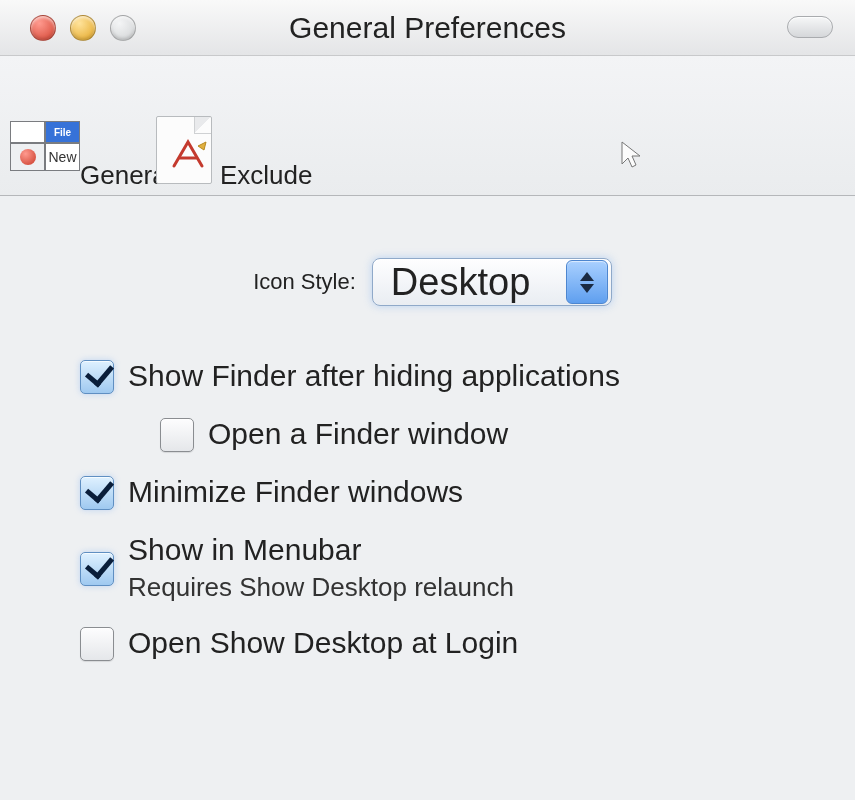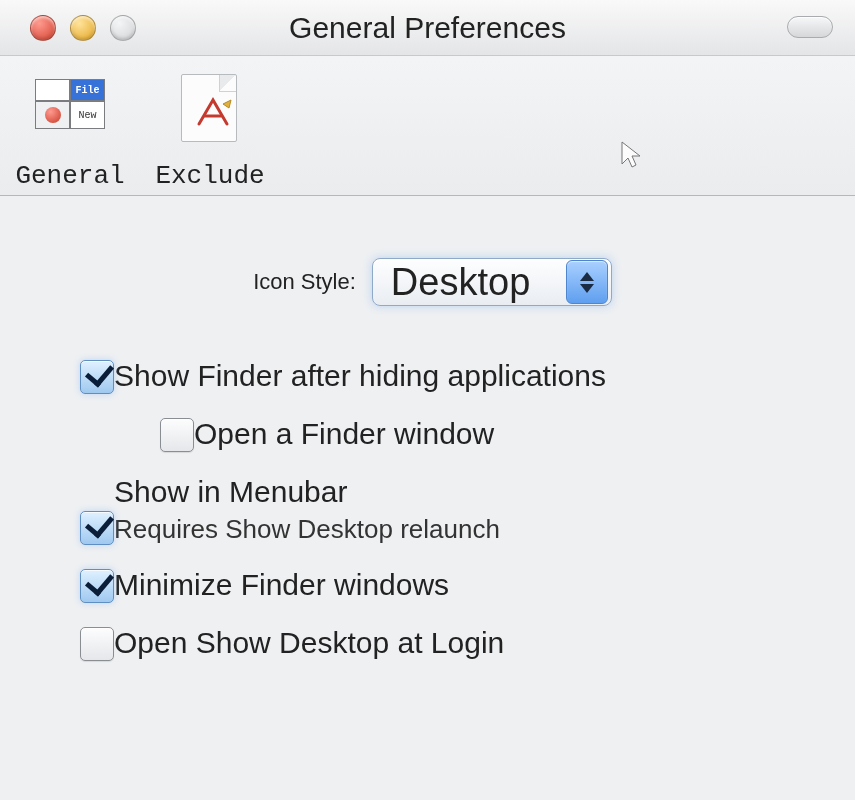--- a/index.html
+++ b/index.html
@@ -73,25 +73,24 @@
     background: linear-gradient(#f3f4f6, #eaecee);
     border-bottom: 1px solid #b5b7ba;
     display: flex;
     align-items: flex-end;
     padding: 8px 10px 4px 10px;
     gap: 20px;
     min-height: 140px;
   }
   .tb-item {
     display: flex;
-    flex-direction: column;
-    align-items: center;
+    flex-direction: row;
+    align-items: flex-end;
     width: 120px;
     cursor: default;
-    font-family: Liberation Mono, monospace;
   }
   .tb-icon-wrap {
     width: 80px;
     height: 80px;
     display: flex;
     align-items: center;
     justify-content: center;
   }
   .tb-label {
     font-size: 26px;
@@ -115,21 +114,21 @@
   .icon-general .row2 { display:flex; }
   .icon-general .finder {
     width:35px; height:28px; background:#eef0f2; border:1px solid #7a7c80;
     display:flex; align-items:center; justify-content:center;
   }
   .icon-general .finder .dot {
     width:16px; height:16px; border-radius:50%; background: radial-gradient(circle at 35% 30%, #ff9a8f, #c93a28);
   }
   .icon-general .newcell {
     width:35px; height:28px; background:#fff; border:1px solid #7a7c80;
-    font-size:10px; display:flex; align-items:center; justify-content:center; color:#333;
+    font-size:14px; display:flex; align-items:center; justify-content:center; color:#333;
   }
 
   
   .icon-exclude {
     width: 70px; height: 70px; position: relative;
   }
   .icon-exclude .page {
     position:absolute; left:6px; top:0; width:56px; height:68px;
     background:#fcfcfc; border:1px solid #b8bbbe;
     border-radius:2px;
@@ -198,22 +197,22 @@
   .arrow-up, .arrow-down {
     width:0; height:0;
     border-left:7px solid transparent;
     border-right:7px solid transparent;
   }
   .arrow-up { border-bottom:9px solid #1b2b43; }
   .arrow-down { border-top:9px solid #1b2b43; }
 
   .check-row {
     display: flex;
-    align-items: flex-end;
-    gap: 0;
+    align-items: center;
+    gap: 14px;
     margin-bottom: 22px;
   }
   .check-row.sub {
     margin-left: 80px;
   }
   .aqua-checkbox {
     width: 34px;
     height: 34px;
     border: 1.5px solid #8a8d91;
     border-radius: 5px;
@@ -323,32 +322,32 @@
       <span class="check-label">Show Finder after hiding applications</span>
     </div>
 
     <div class="check-row sub">
       <div class="aqua-checkbox"></div>
       <span class="check-label">Open a Finder window</span>
     </div>
 
     <div class="check-row">
       <div class="aqua-checkbox checked"></div>
+      <span class="check-label">Minimize Finder windows</span>
+    </div>
+
+    <div class="check-row">
+      <div class="aqua-checkbox checked"></div>
       <div class="group">
         <span class="check-label">Show in Menubar</span>
         <span class="check-sublabel">Requires Show Desktop relaunch</span>
       </div>
     </div>
 
     <div class="check-row">
-      <div class="aqua-checkbox checked"></div>
-      <span class="check-label">Minimize Finder windows</span>
-    </div>
-
-    <div class="check-row">
       <div class="aqua-checkbox"></div>
       <span class="check-label">Open Show Desktop at Login</span>
     </div>
 
   </div>
 
   <svg class="cursor" width="24" height="30" viewBox="0 0 24 30">
     <path d="M2 2 L2 24 L8 18 L12 27 L16 25 L12 16 L20 16 Z" fill="#fcfcfc" stroke="#777" stroke-width="1"></path>
   </svg>
 

